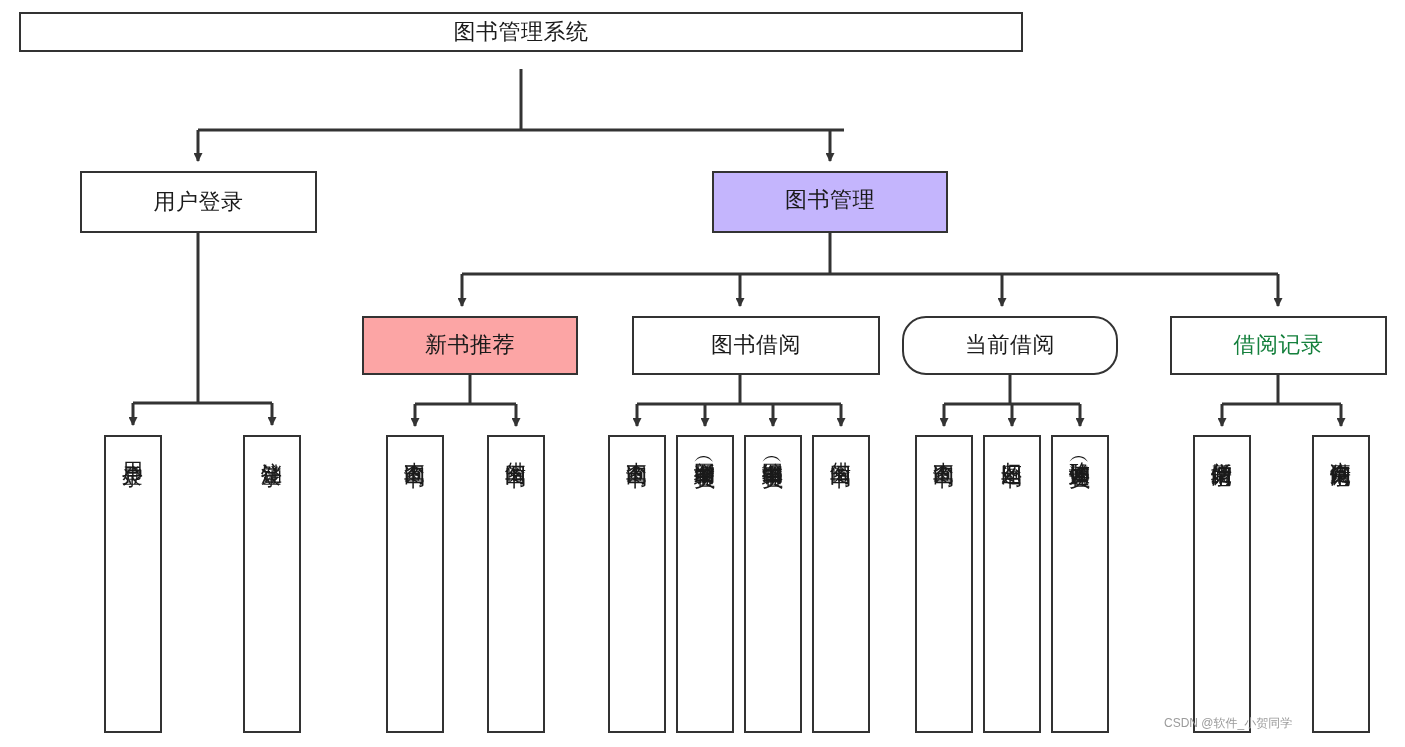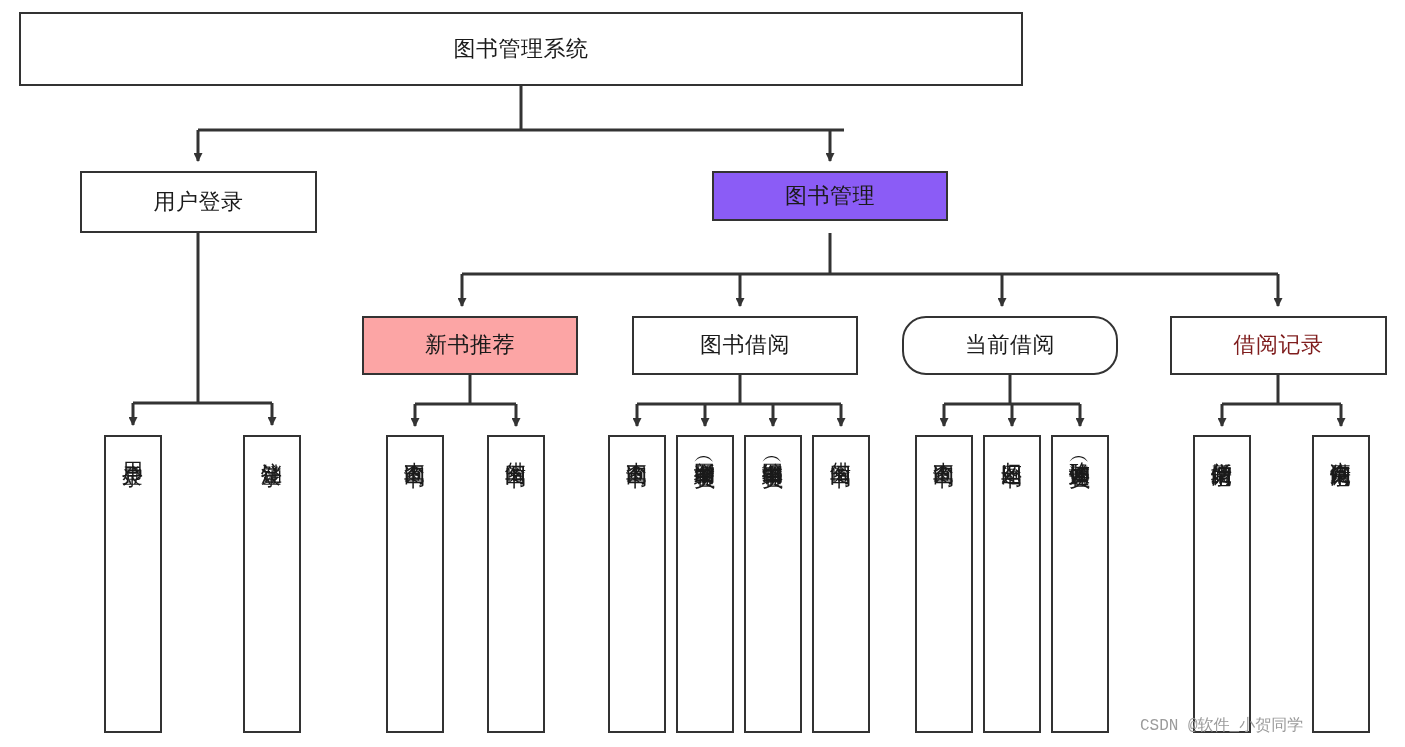--- a/index.html
+++ b/index.html
@@ -53,27 +53,27 @@
     text-orientation: upright;
     letter-spacing: 2px;
     line-height: 1.0;
     white-space: nowrap;
   }
   .node-box.vert.tall .node-label {
     letter-spacing: 1px;
   }
   #watermark {
     position: absolute;
-    left: 1140px;
+    left: 1164px;
     top: 715px;
-    font-size: 16px;
+    font-size: 12px;
     color: #9b9b9b;
     white-space: nowrap;
     pointer-events: none;
-    font-family: Liberation Mono, monospace;
+    font-family: Liberation Sans, sans-serif;
   }
 </style>
 </head>
 <body>
 
 <div id="diagram-root">
 
   <svg id="diagram-svg" viewBox="0 0 1405 747" xmlns="http://www.w3.org/2000/svg">
     <defs>
       <marker id="arrowhead" markerWidth="9" markerHeight="9" refX="8" refY="4.5" orient="auto" markerUnits="userSpaceOnUse">
@@ -117,42 +117,42 @@
       <path d="M1012,404 L1012,426" marker-end="url(#arrowhead)" stroke="#333333"></path>
       <path d="M1080,404 L1080,426" marker-end="url(#arrowhead)" stroke="#333333"></path>
 
       <path d="M1278,375 L1278,404" stroke="#333333"></path>
       <path d="M1222,404 L1341,404" stroke="#333333"></path>
       <path d="M1222,404 L1222,426" marker-end="url(#arrowhead)" stroke="#333333"></path>
       <path d="M1341,404 L1341,426" marker-end="url(#arrowhead)" stroke="#333333"></path>
     </g>
   </svg>
 
-  <div class="node-box horiz" style="left: 19px; top: 12px; width: 1004px; height: 74px; border-color: rgb(51, 51, 51); background: rgb(255, 255, 255);">
+  <div class="node-box horiz" style="left: 19px; top: 12px; width: 1004px; height: 40px; border-color: rgb(51, 51, 51); background: rgb(255, 255, 255);">
     <span class="node-label" style="color: rgb(26, 26, 26);">图书管理系统</span>
   </div>
 
   <div class="node-box horiz" style="left: 80px; top: 171px; width: 237px; height: 62px; border-color: rgb(51, 51, 51); background: rgb(255, 255, 255);">
     <span class="node-label" style="color: rgb(26, 26, 26);">用户登录</span>
   </div>
-  <div class="node-box horiz" style="left: 712px; top: 171px; width: 236px; height: 50px; border-color: rgb(51, 51, 51); background: #8b5cf6;">
+  <div class="node-box horiz" style="left: 712px; top: 171px; width: 236px; height: 62px; border-color: rgb(51, 51, 51); background: #c4b5fd; font-family: Liberation Mono, monospace;">
     <span class="node-label" style="color: rgb(26, 26, 26);">图书管理</span>
   </div>
 
   <div class="node-box horiz" style="left: 362px; top: 316px; width: 216px; height: 59px; border-color: rgb(51, 51, 51); background: #fca5a5;">
     <span class="node-label" style="color: rgb(26, 26, 26);">新书推荐</span>
   </div>
-  <div class="node-box horiz" style="left: 632px; top: 316px; width: 226px; height: 59px; border-color: rgb(51, 51, 51); background: rgb(255, 255, 255);">
+  <div class="node-box horiz" style="left: 632px; top: 316px; width: 248px; height: 59px; border-color: rgb(51, 51, 51); background: rgb(255, 255, 255);">
     <span class="node-label" style="color: rgb(26, 26, 26);">图书借阅</span>
   </div>
   <div class="node-box horiz" style="left: 902px; top: 316px; width: 216px; height: 59px; border-color: rgb(51, 51, 51); background: rgb(255, 255, 255); border-radius: 24px;">
     <span class="node-label" style="color: rgb(26, 26, 26);">当前借阅</span>
   </div>
   <div class="node-box horiz" style="left: 1170px; top: 316px; width: 217px; height: 59px; border-color: rgb(51, 51, 51); background: rgb(255, 255, 255);">
-    <span class="node-label" style="color: #7f1d1d;">借阅记录</span>
+    <span class="node-label" style="color: #15803d;">借阅记录</span>
   </div>
 
   <div class="node-box vert" style="left: 104px; top: 435px; width: 58px; height: 298px; border-color: rgb(51, 51, 51); background: rgb(255, 255, 255);">
     <span class="node-label" style="color: rgb(26, 26, 26);">用户登录</span>
   </div>
   <div class="node-box vert" style="left: 243px; top: 435px; width: 58px; height: 298px; border-color: rgb(51, 51, 51); background: rgb(255, 255, 255);">
     <span class="node-label" style="color: rgb(26, 26, 26);">注销登录</span>
   </div>
   <div class="node-box vert" style="left: 386px; top: 435px; width: 58px; height: 298px; border-color: rgb(51, 51, 51); background: rgb(255, 255, 255);">
     <span class="node-label" style="color: rgb(26, 26, 26);">查询图书</span>

